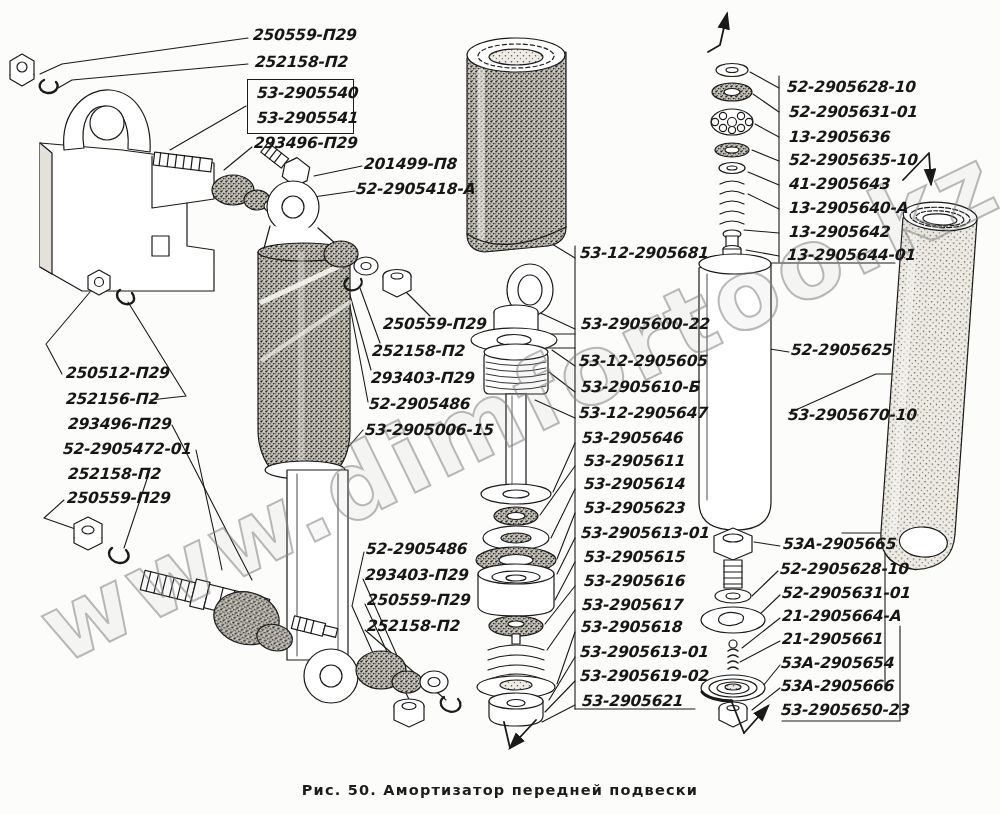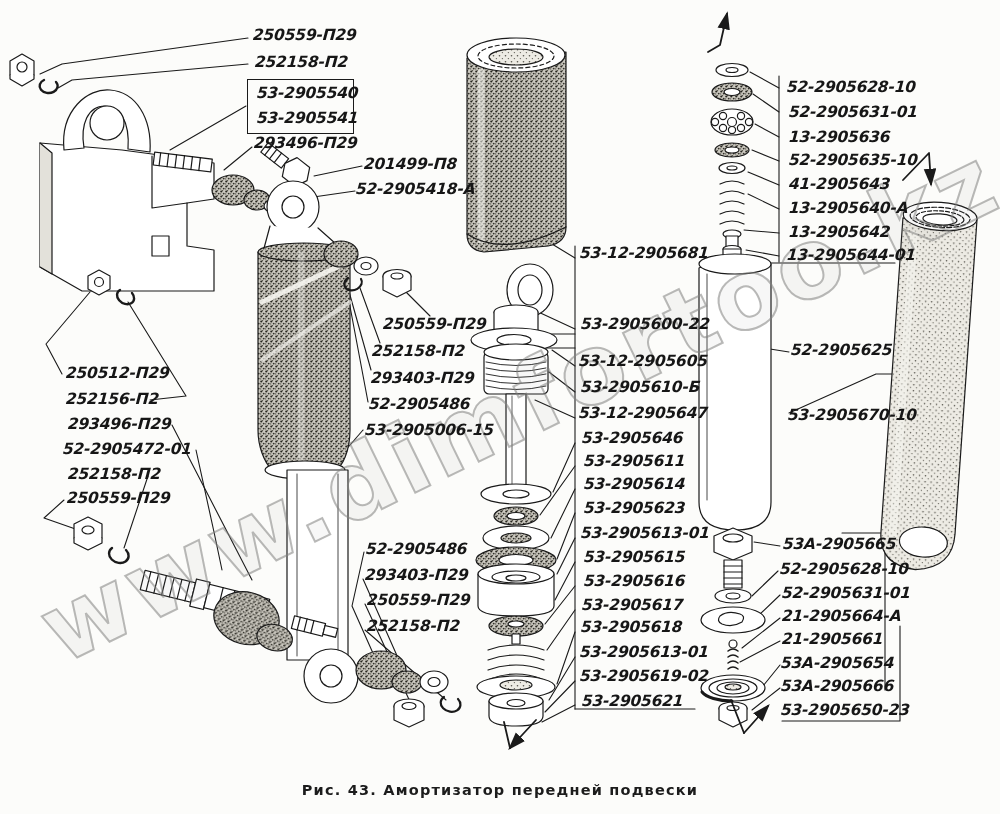--- a/index.html
+++ b/index.html
@@ -412,13 +412,13 @@
   <div class="lbl" style="left:783px;top:537px">53А-2905665</div>
   <div class="lbl" style="left:780px;top:562px">52-2905628-10</div>
   <div class="lbl" style="left:782px;top:586px">52-2905631-01</div>
   <div class="lbl" style="left:782px;top:609px">21-2905664-А</div>
   <div class="lbl" style="left:782px;top:632px">21-2905661</div>
   <div class="lbl" style="left:781px;top:656px">53А-2905654</div>
   <div class="lbl" style="left:781px;top:679px">53А-2905666</div>
   <div class="lbl" style="left:781px;top:703px">53-2905650-23</div>
 </div>
 
-<div id="caption">Рис. 43. Амортизатор передней подвески</div>
+<div id="caption">Рис. 50. Амортизатор передней подвески</div>
 
 </body></html>

